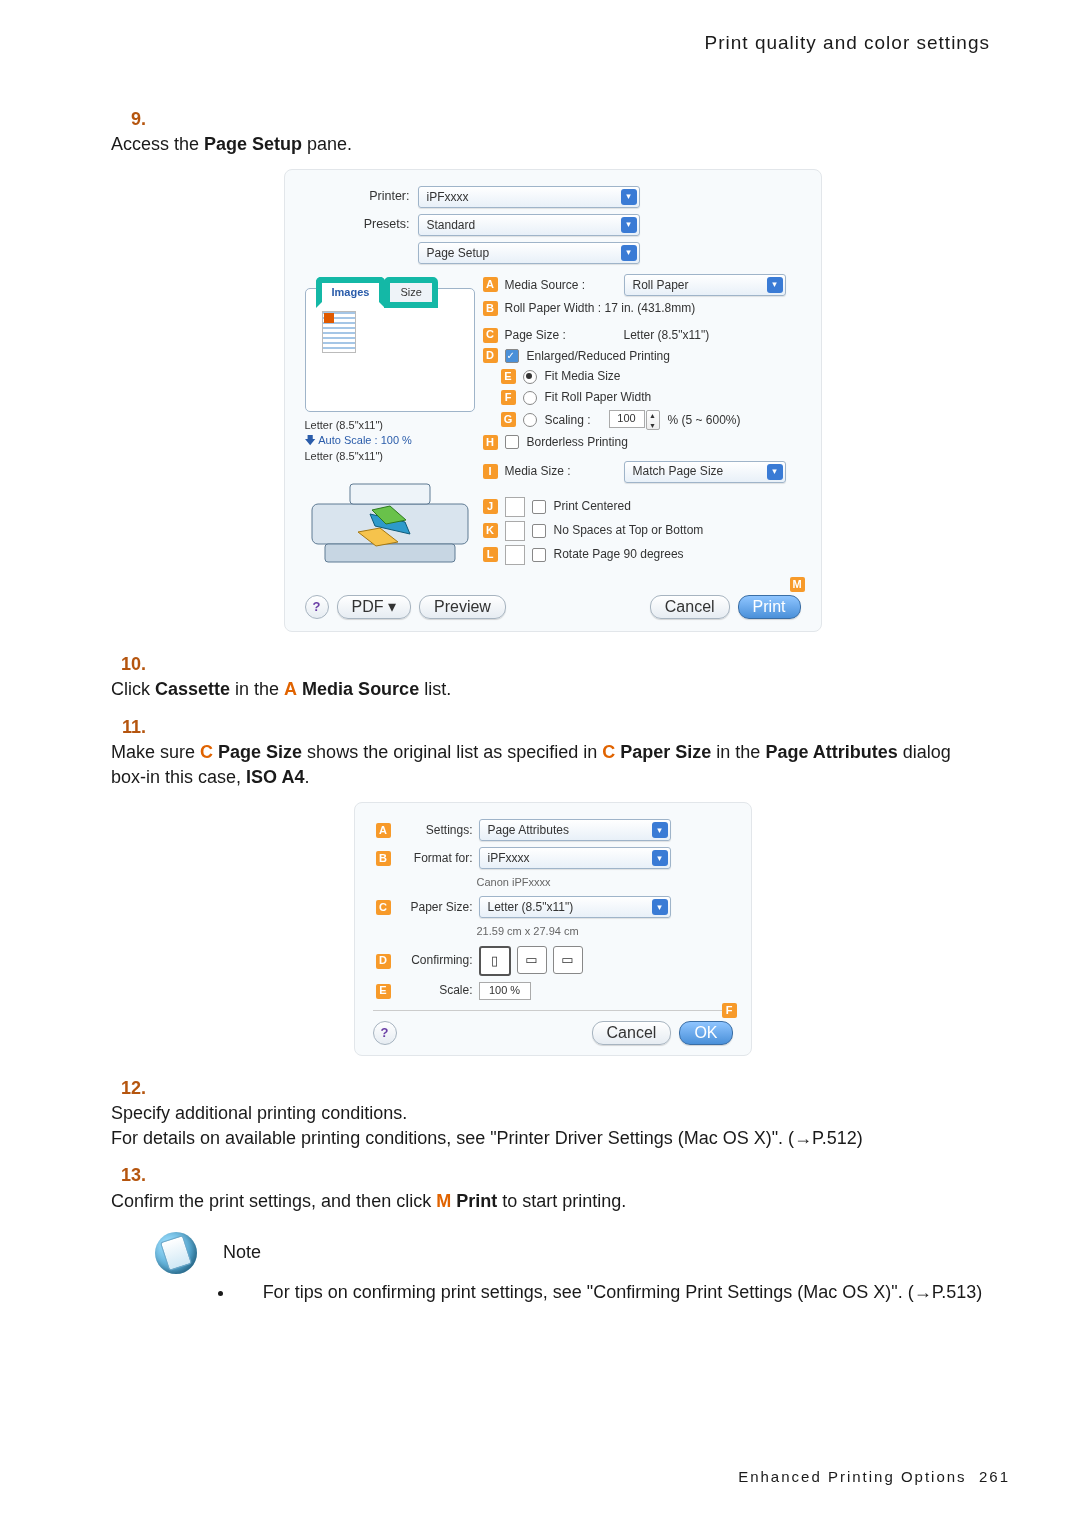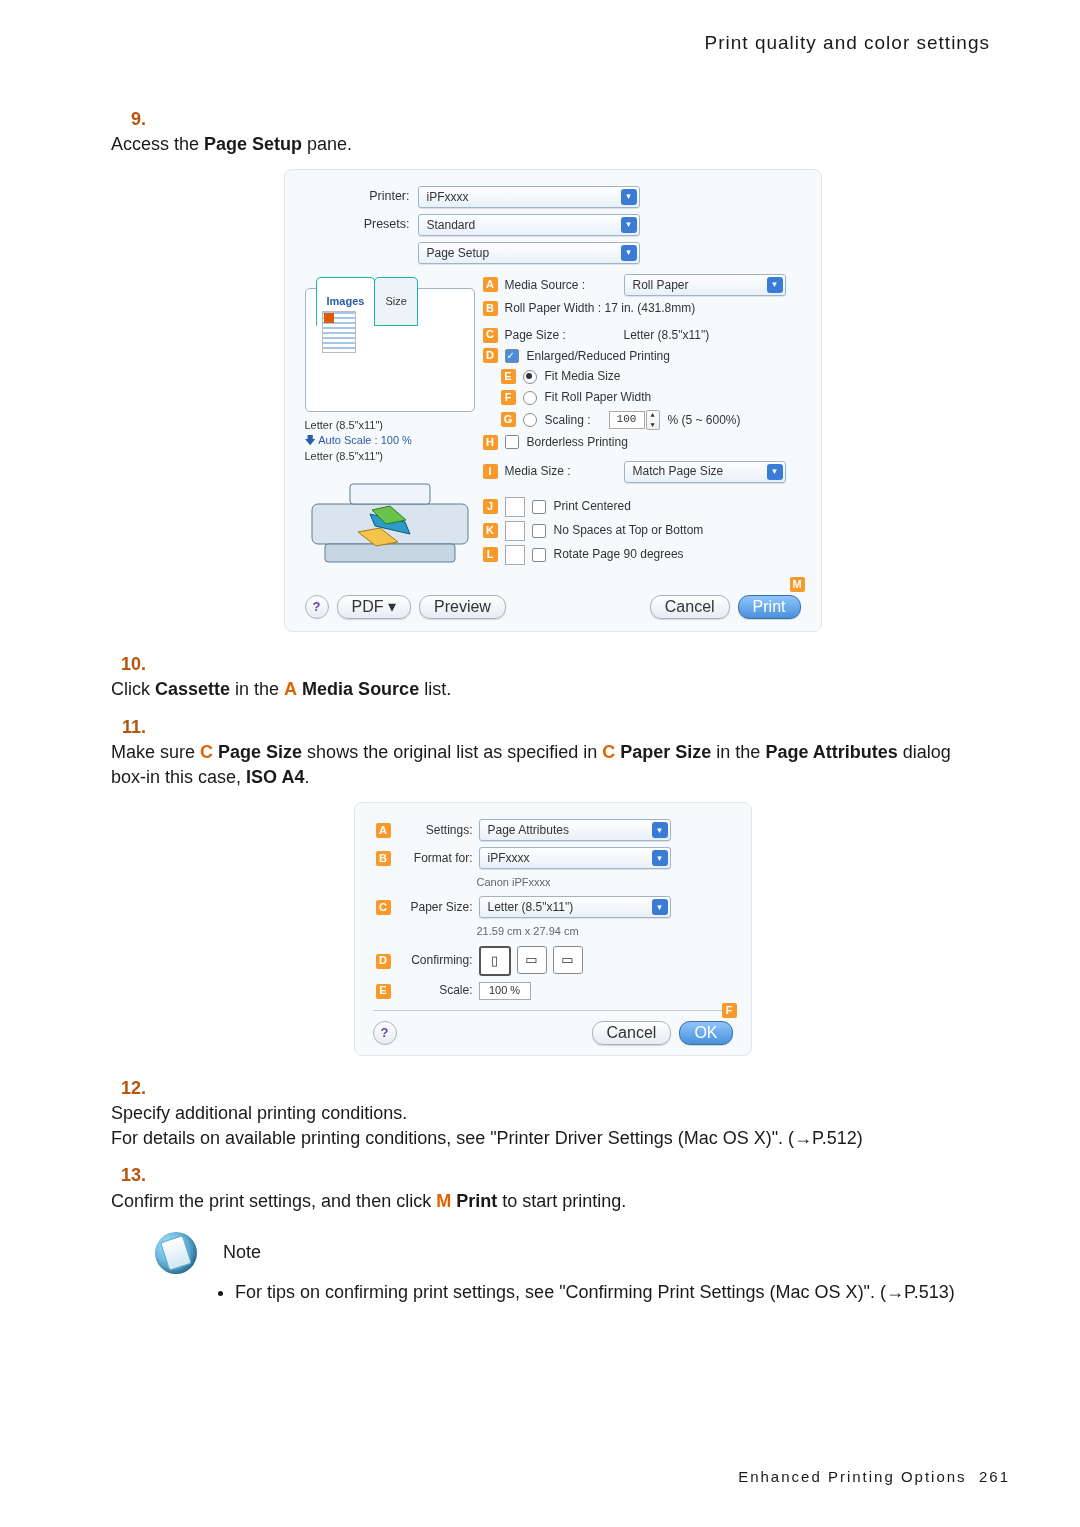--- a/index.html
+++ b/index.html
@@ -135,22 +135,22 @@
     background: #fff;
   }
   .tab-labels {
     position: absolute;
     top: -12px;
     left: 10px;
     display: flex;
     font-size: 11px;
   }
   .tab {
-    padding: 16px 10px;
-    border: 1px solid #14b8a6;
+    padding: 2px 10px;
+    border: 6px solid #14b8a6;
     border-top-left-radius: 5px;
     border-top-right-radius: 5px;
     background: #eef3f8;
     margin-right: -1px;
   }
   .tab.active {
     background: #fff;
     font-weight: bold;
     color: #2a5caa;
     border-bottom-color: #fff;
@@ -206,21 +206,21 @@
     margin-right:4px;
     background:#fff;
   }
   .radio { border-radius:50%; }
   .checkbox.checked { background: #4a90d9; position:relative; }
   .checkbox.checked::after{ content:"✓"; color:#fff; font-size:10px; position:absolute; left:1px; top:-1px; }
   .radio.checked::after{ content:""; display:block; width:6px;height:6px;background:#333;border-radius:50%;margin:2px; }
   .small-input {
     width: 34px; height:16px; border:1px solid #aaa; background:#fff; font-size:11px; text-align:center; display:inline-block;
   }
-  .stepper { display:inline-flex; align-items:center; gap:1px;font-family:Liberation Mono, monospace; }
+  .stepper { display:inline-flex; gap:1px; }
   .stepper-btns{ width:12px;height:18px;border:1px solid #aaa;border-radius:2px;background:linear-gradient(#fff,#eee);font-size:7px;display:flex;flex-direction:column;justify-content:space-around;align-items:center;}
   .thumb {
     width: 32px;
     height: 40px;
     border:1px solid #bbb;
     background: repeating-linear-gradient(#a5c6e6 0 2px, #fff 2px 5px);
     margin: 4px 0 0 6px;
   }
   .thumb-corner{position:relative;}
   .thumb-corner::before{content:"";position:absolute;left:1px;top:1px;width:10px;height:10px;background:#e05a00;}
@@ -267,21 +267,21 @@
     background:radial-gradient(circle at 30% 30%,#9fe0ff,#1f7fb0);
     box-shadow:inset -3px -3px 6px rgba(0,0,0,.3);
     display:flex;align-items:center;justify-content:center;
   }
   .note-icon span{
     width:22px;height:28px;border-radius:3px;
     background:linear-gradient(#fff,#d0e8f5);
     border:1px solid #6fa8c8;
     transform:rotate(-18deg);
   }
-  .bullet-list{margin:4px 0 4px 100px;}
+  .bullet-list{margin:4px 0 4px 100px;text-align:center;}
   .bullet-list li{margin-bottom:6px;font-size:18px;}
   .linkish{ text-decoration:none; color:#1a1a1a;}
   .footer{
     position:absolute;
     bottom:40px; right:70px;
     font-size:15px;
     letter-spacing:2px;
   }
   .small-dim{font-size:11px;color:#666;margin-left:104px;margin-top:2px;}
 </style>

